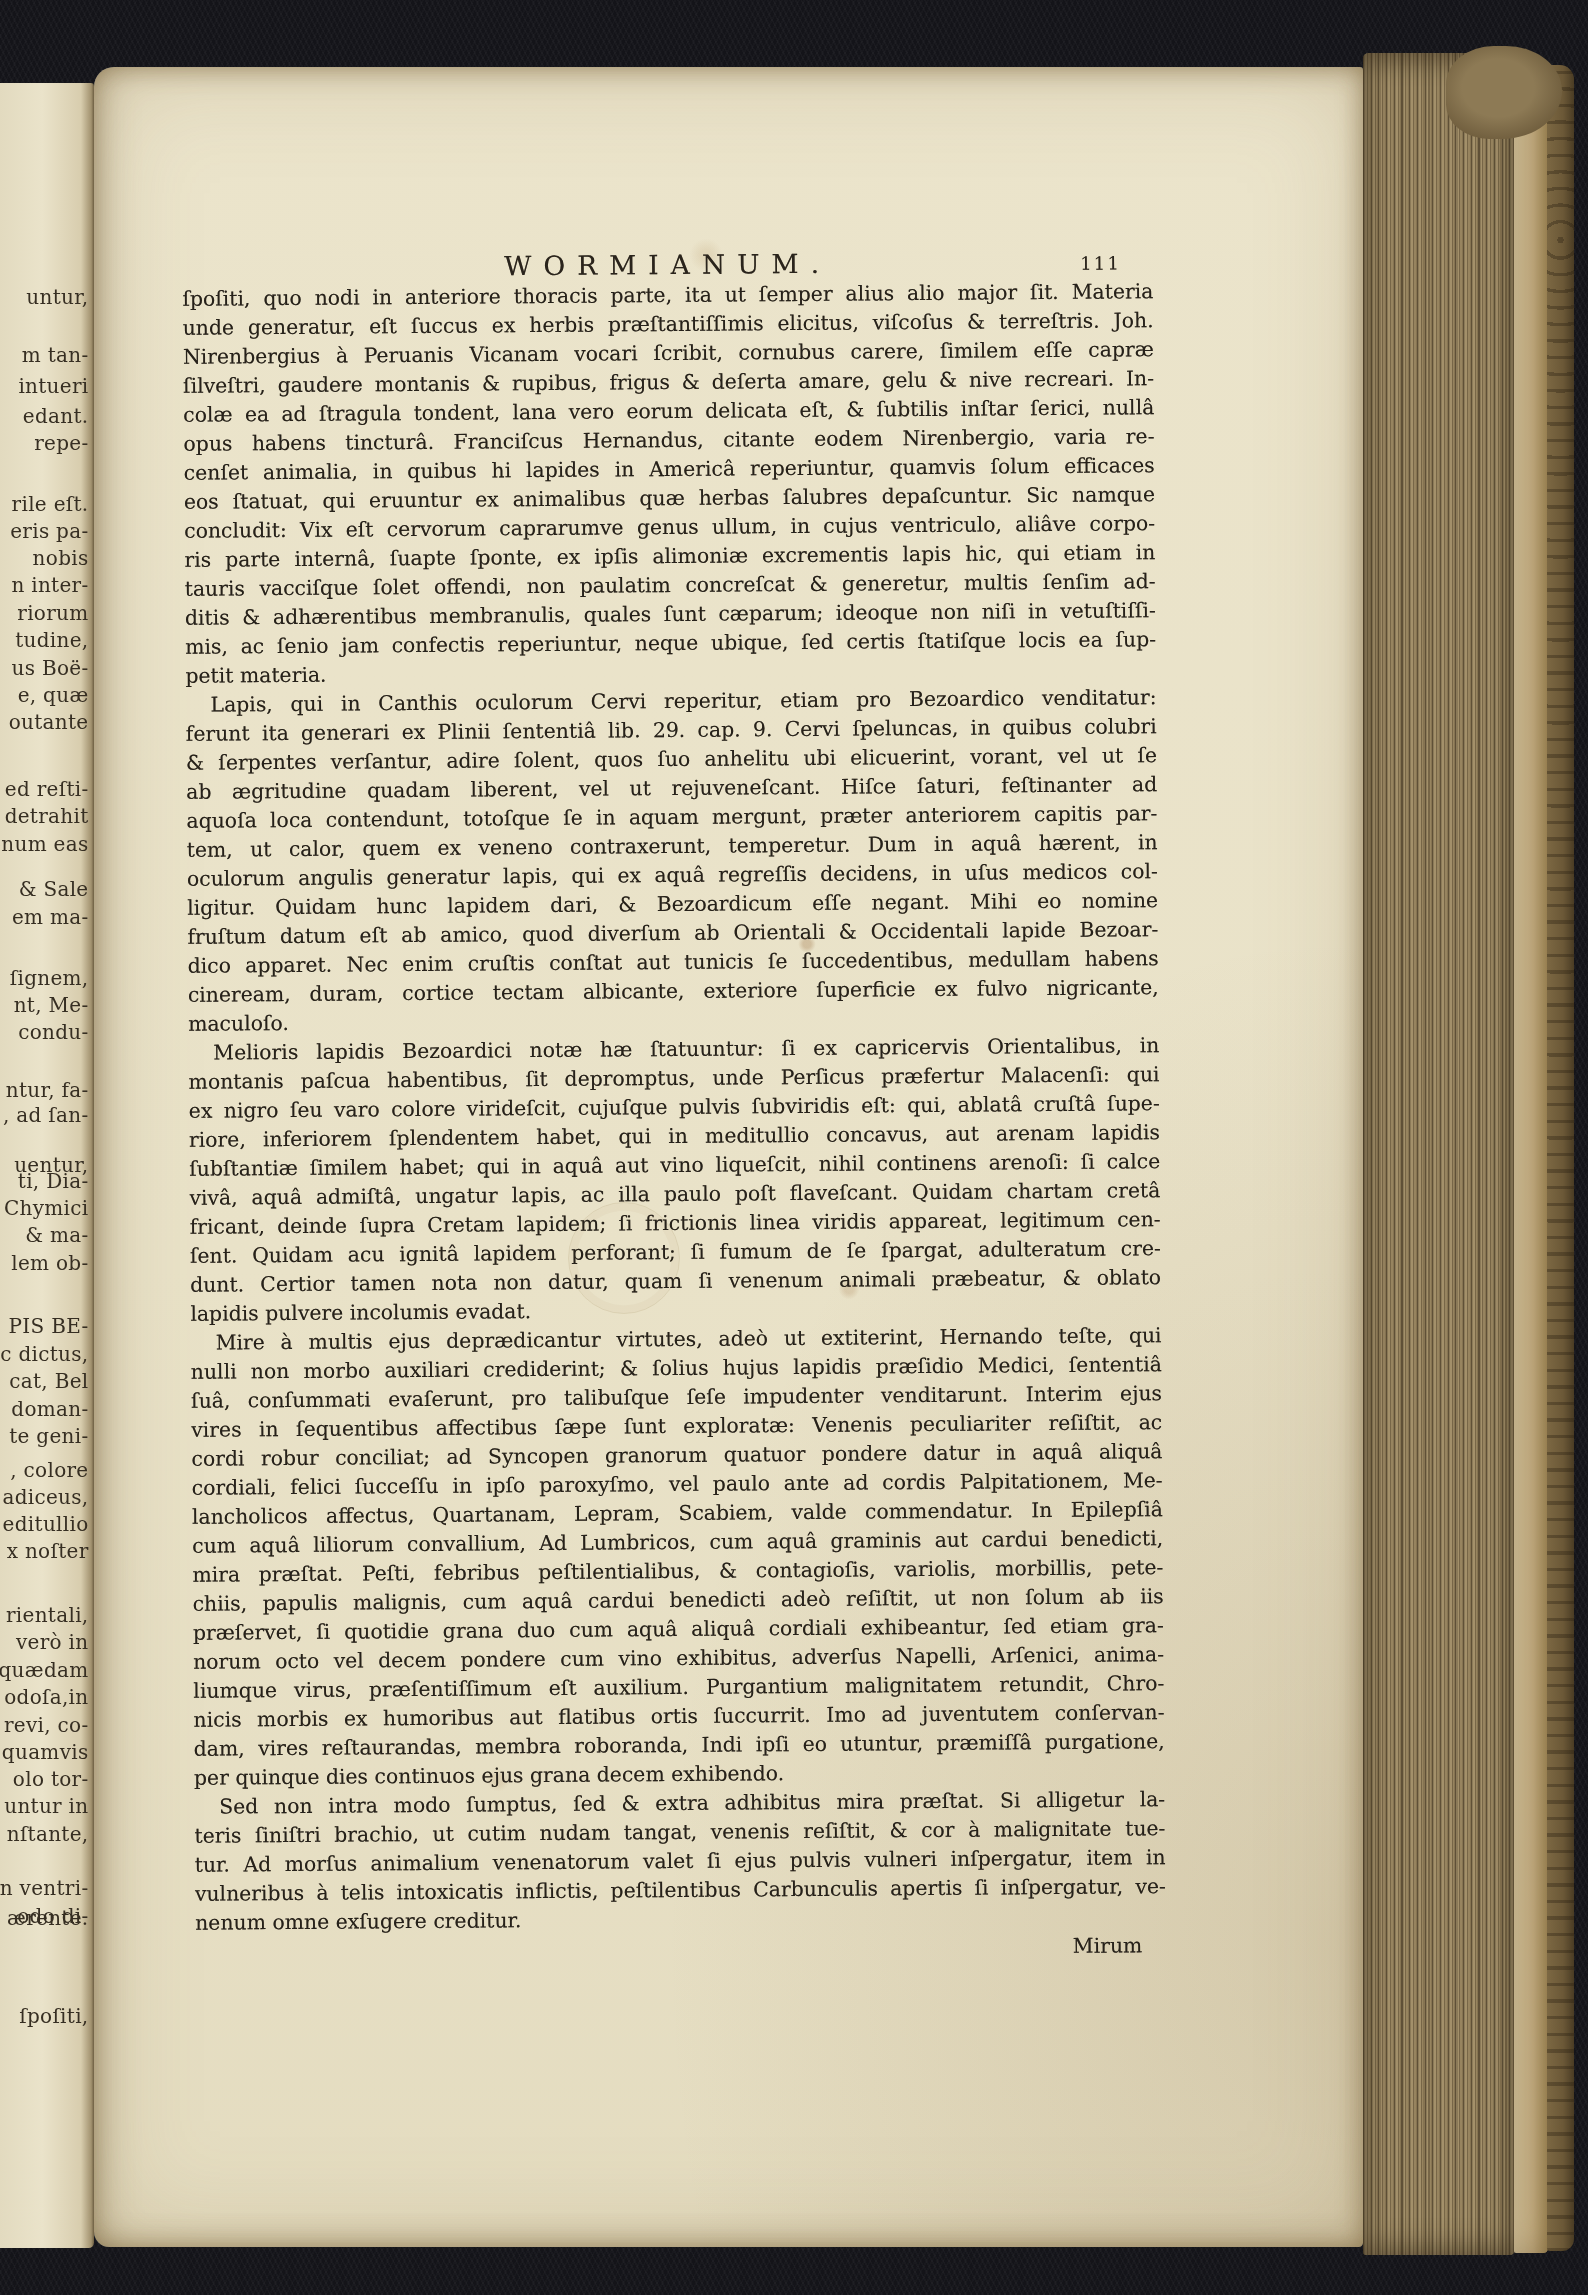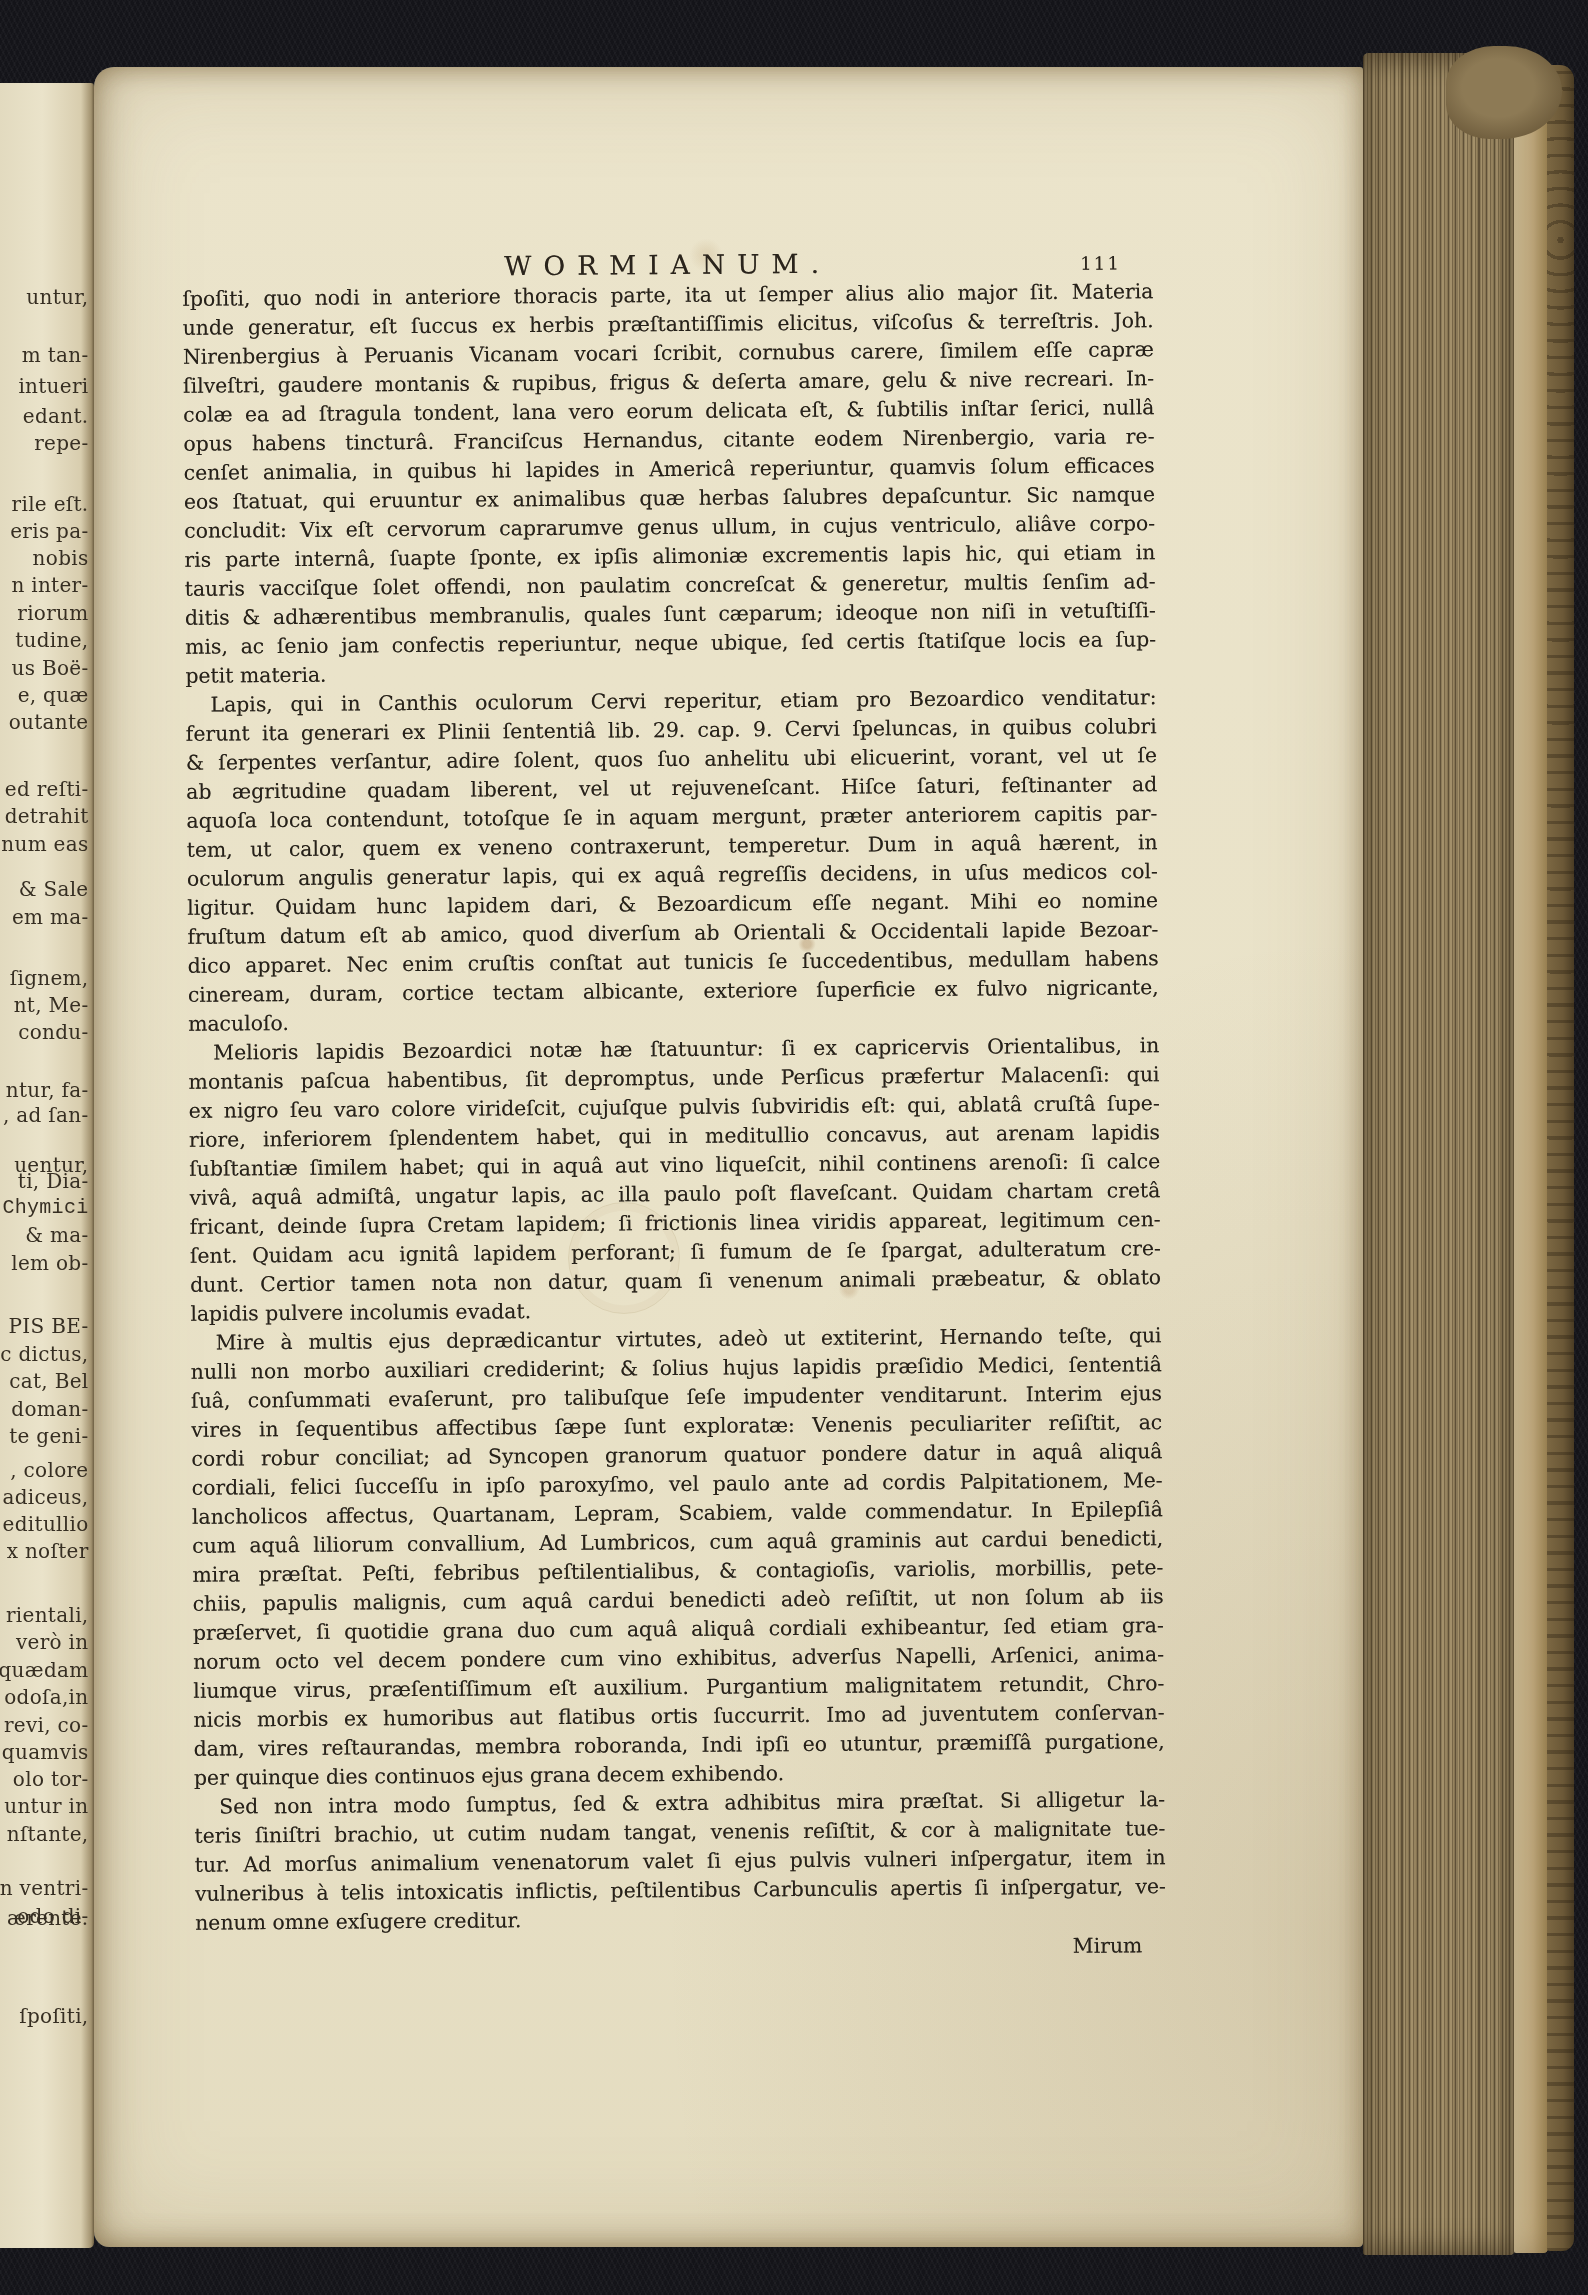--- a/index.html
+++ b/index.html
@@ -101,21 +101,21 @@
       <div class="left-fragment" style="top: 749px;">nenum eas</div>
       <div class="left-fragment" style="top: 794px;">&amp; Sale</div>
       <div class="left-fragment" style="top: 822px;">em ma-</div>
       <div class="left-fragment" style="top: 883px;">ſignem,</div>
       <div class="left-fragment" style="top: 910px;">nt, Me-</div>
       <div class="left-fragment" style="top: 937px;">condu-</div>
       <div class="left-fragment" style="top: 1020px;">, ad ſan-</div>
       <div class="left-fragment" style="top: 995px;">ntur, fa-</div>
       <div class="left-fragment" style="top: 1022px; margin-top: 48px;">uentur,</div>
       <div class="left-fragment" style="top: 1086px;">ti, Dia-</div>
-      <div class="left-fragment" style="top: 1113px; font-family: Liberation Mono, monospace;">Chymici</div>
+      <div class="left-fragment" style="top: 1113px;">Chymici</div>
       <div class="left-fragment" style="top: 1140px;">&amp; ma-</div>
       <div class="left-fragment" style="top: 1168px;">lem ob-</div>
       <div class="left-fragment" style="top: 1231px;">PIS BE-</div>
       <div class="left-fragment" style="top: 1259px;">c dictus,</div>
       <div class="left-fragment" style="top: 1286px;">cat, Bel</div>
       <div class="left-fragment" style="top: 1314px; text-align: right;">doman-</div>
       <div class="left-fragment" style="top: 1341px;">te geni-</div>
       <div class="left-fragment" style="top: 1375px;">, colore</div>
       <div class="left-fragment" style="top: 1402px;">adiceus,</div>
       <div class="left-fragment" style="top: 1429px;">editullio</div>

